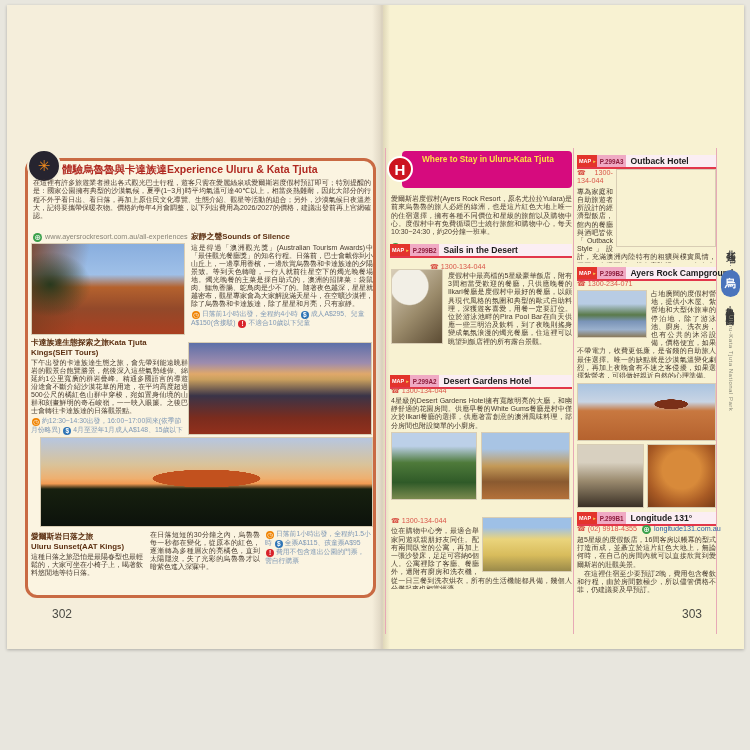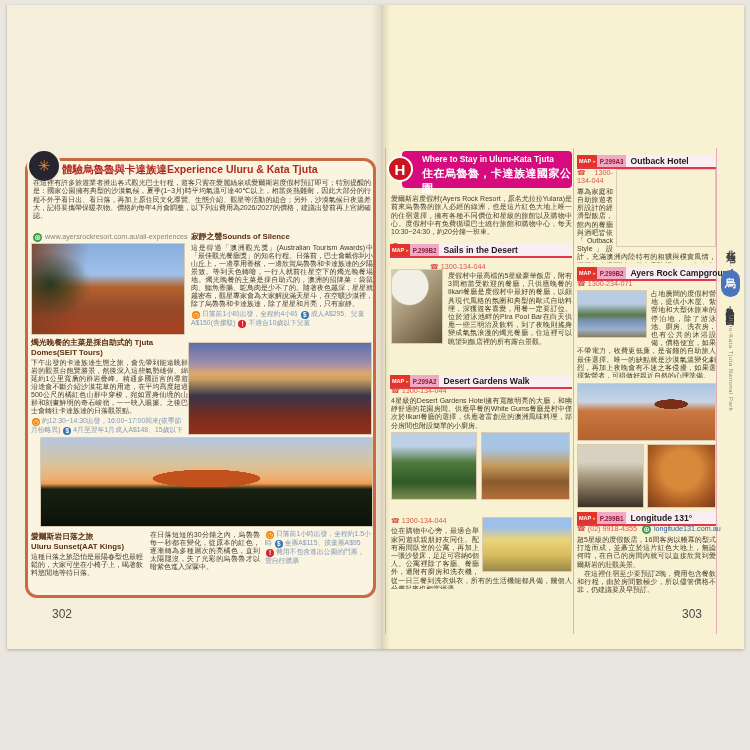--- a/index.html
+++ b/index.html
@@ -66,21 +66,21 @@
   #ph-vista{left:577px;top:383px;width:139px;height:58px;
     background:radial-gradient(ellipse 20% 14% at 68% 36%,#7a3018 0%,#7a3018 60%,rgba(122,48,24,0) 62%),
                linear-gradient(180deg,#aac4e0 0%,#c8d4e4 32%,#c87840 48%,#b5622e 100%);}
   #ph-pair1{left:577px;top:444px;width:67px;height:64px;
     background:linear-gradient(180deg,#d8d0c0 0%,#d8d0c0 28%,#9a8a6e 58%,#3a3026 100%);}
   #ph-pair2{left:647px;top:444px;width:69px;height:64px;
     background:radial-gradient(circle at 50% 40%,#d88a3a 0%,#d88a3a 38%,#a85a24 70%,#7a3c18 100%);}
 
   
   #h-box{left:402px;top:151px;width:170px;height:37px;background:#d60b7e;border-radius:4px;
-         color:#ffffff;box-sizing:border-box;padding:3px 0 0 20px;}
+         color:#fde047;box-sizing:border-box;padding:3px 0 0 20px;}
   #h-box .en{font-size:8.3px;font-weight:bold;display:block;}
   #h-box .zh{font-size:11px;font-weight:bold;display:block;margin-top:2px;letter-spacing:.5px;}
   #h-circle{left:387px;top:156px;width:26px;height:26px;border-radius:50%;background:#cc1420;border:2px solid #fff;
             display:flex;align-items:center;justify-content:center;color:#fff;font-weight:bold;font-size:15px;box-sizing:border-box;}
   #r-intro{left:391px;top:195px;width:181px;height:46px;overflow:hidden;font-size:7px;line-height:1.18;
            text-align:justify;color:#4a3b30;}
   #r-intro-url{left:391px;top:243px;font-size:7px;color:#2e5fa3;}
   .hotel-bar{position:absolute;width:182px;height:12px;display:flex;align-items:stretch;
              border-bottom:2px solid #e2374a;background:#fbeef3;}
   .hotel-bar .map{background:#e3342c;color:#fff;font-size:5.5px;font-weight:bold;display:flex;align-items:center;
@@ -134,21 +134,21 @@
     <p class="info">
       <span class="inf-ic ic-time">◷</span><span>日落前1小時出發，全程約4小時</span>
       <span class="inf-ic ic-price">$</span><span>成人A$295、兒童A$150(含接駁)</span>
       <span class="inf-ic ic-note">!</span><span>不適合10歲以下兒童</span>
     </p>
   </div>
 
   <div class="photo" id="ph-dinner"></div>
 
   <div class="abs" id="kata">
-    <p class="sec-t">燭光晚餐的主菜是採自助式的 Tjuta Domes(SEIT Tours)</p>
+    <p class="sec-t">卡達族達生態探索之旅Kata Tjuta Kings(SEIT Tours)</p>
     <p class="b7">下午出發的卡達族達生態之旅，會先帶到能遠眺群岩的觀景台飽覽勝景，然後深入這些氣勢雄偉、綿延約1公里寬廣的群岩疊峰。精通多國語言的導遊沿途會不斷介紹沙漠花草的用途，在平均高度超過500公尺的橘紅色山群中穿梭，宛如置身仙境的山群和刻畫鮮明的奇石峻嶺，一一映入眼簾。之後巴士會轉往卡達族達的日落觀景點。</p>
     <p class="info">
       <span class="inf-ic ic-time">◷</span><span>約12:30~14:30出發，16:00~17:00回來(依季節月份略異)</span>
       <span class="inf-ic ic-price">$</span><span>4月至翌年1月成人A$148、15歲以下A$60</span>
     </p>
   </div>
 
   <div class="photo" id="ph-sunset"></div>
 
   <div class="abs" id="sunset-c1">
@@ -164,21 +164,20 @@
       <span class="inf-ic ic-time">◷</span><span>日落前1小時出發，全程約1.5小時</span>
       <span class="inf-ic ic-price">$</span><span>全票A$115、孩童票A$95</span>
       <span class="inf-ic ic-note">!</span><span>費用不包含進出公園的門票，需自行購票</span>
     </p>
   </div>
 
   <div class="abs pagenum" id="pn-l">302</div>
 
   <div class="abs" id="h-box">
     <span class="en">Where to Stay in Uluru-Kata Tjuta</span>
-    <span class="zh">住在烏魯魯，卡達族達國家公園</span>
   </div>
   <div class="abs" id="h-circle">
       <span>H</span>
     </div>
 
   <div class="abs" id="r-intro">愛爾斯岩度假村(Ayers Rock Resort，原名尤拉拉Yulara)是前來烏魯魯的旅人必經的綠洲，也是這片紅色大地上唯一的住宿選擇，擁有各種不同價位和星級的旅館以及購物中心。度假村中有免費循環巴士繞行旅館和購物中心，每天10:30~24:30，約20分鐘一班車。</div>
   <div class="abs" id="r-intro-url">
     <span class="webic">⊕</span><span>www.ayersrockresort.com.au/plan/getting-around</span>
   </div>
 
@@ -190,21 +189,21 @@
   </div>
   <p class="abs tel" style="left:430px;top:262px"><span class="ph">☎</span><span>1300-134-044</span></p>
   <div class="photo" id="ph-sails"></div>
   <div class="hbody" style="left:448px;top:272px;width:124px;height:74px"><span>度假村中最高檔的5星級豪華飯店，附有3間相當受歡迎的餐廳，只供應晚餐的Ilkari餐廳是度假村中最好的餐廳，以頗具現代風格的氛圍和典型的歐式自助料理，深獲遊客喜愛，用餐一定要訂位。位於游泳池畔的Pira Pool Bar在白天供應一些三明治及飲料，到了夜晚則搖身變成氣氛浪漫的燭光餐廳，住這裡可以眺望到飯店裡的所有露台景觀。</span></div>
   <div class="hbody" style="left:391px;top:348px;width:181px;height:26px"></div>
 
   <div class="hotel-bar" style="left:390px;top:375px">
     <span class="map">MAP</span>
       <span class="arr">▸</span>
       <span class="code">P.299A2</span>
-      <span class="name">Desert Gardens Walk</span>
+      <span class="name">Desert Gardens Hotel</span>
   </div>
   <p class="abs tel" style="left:391px;top:386px"><span class="ph">☎</span><span>1300-134-044</span></p>
   <div class="hbody" style="left:391px;top:397px;width:181px;height:34px"><span>4星級的Desert Gardens Hotel擁有寬敞明亮的大廳，和幽靜舒適的花園房間。供應早餐的White Gums餐廳是村中僅次於Ilkari餐廳的選擇，供應著富創意的澳洲風味料理，部分房間也附設簡單的小廚房。</span></div>
   <div class="photo" id="ph-dg1"></div>
   <div class="photo" id="ph-dg2"></div>
 
   <div class="hbody" style="left:391px;top:517px;width:181px;height:72px">
     <span id="ph-emu"></span>
     <p class="tel" style="margin:0 0 2px 0"><span class="ph">☎</span><span>1300-134-044</span></p>
     <span>位在購物中心旁，最適合舉家同遊或親朋好友同住。配有兩間臥室的公寓，再加上一張沙發床，足足可容納6個人。公寓裡除了客廳、餐廳外，還附有廚房和洗衣機，從一日三餐到洗衣烘衣，所有的生活機能都具備，幾個人分攤起來也相當經濟。</span>

